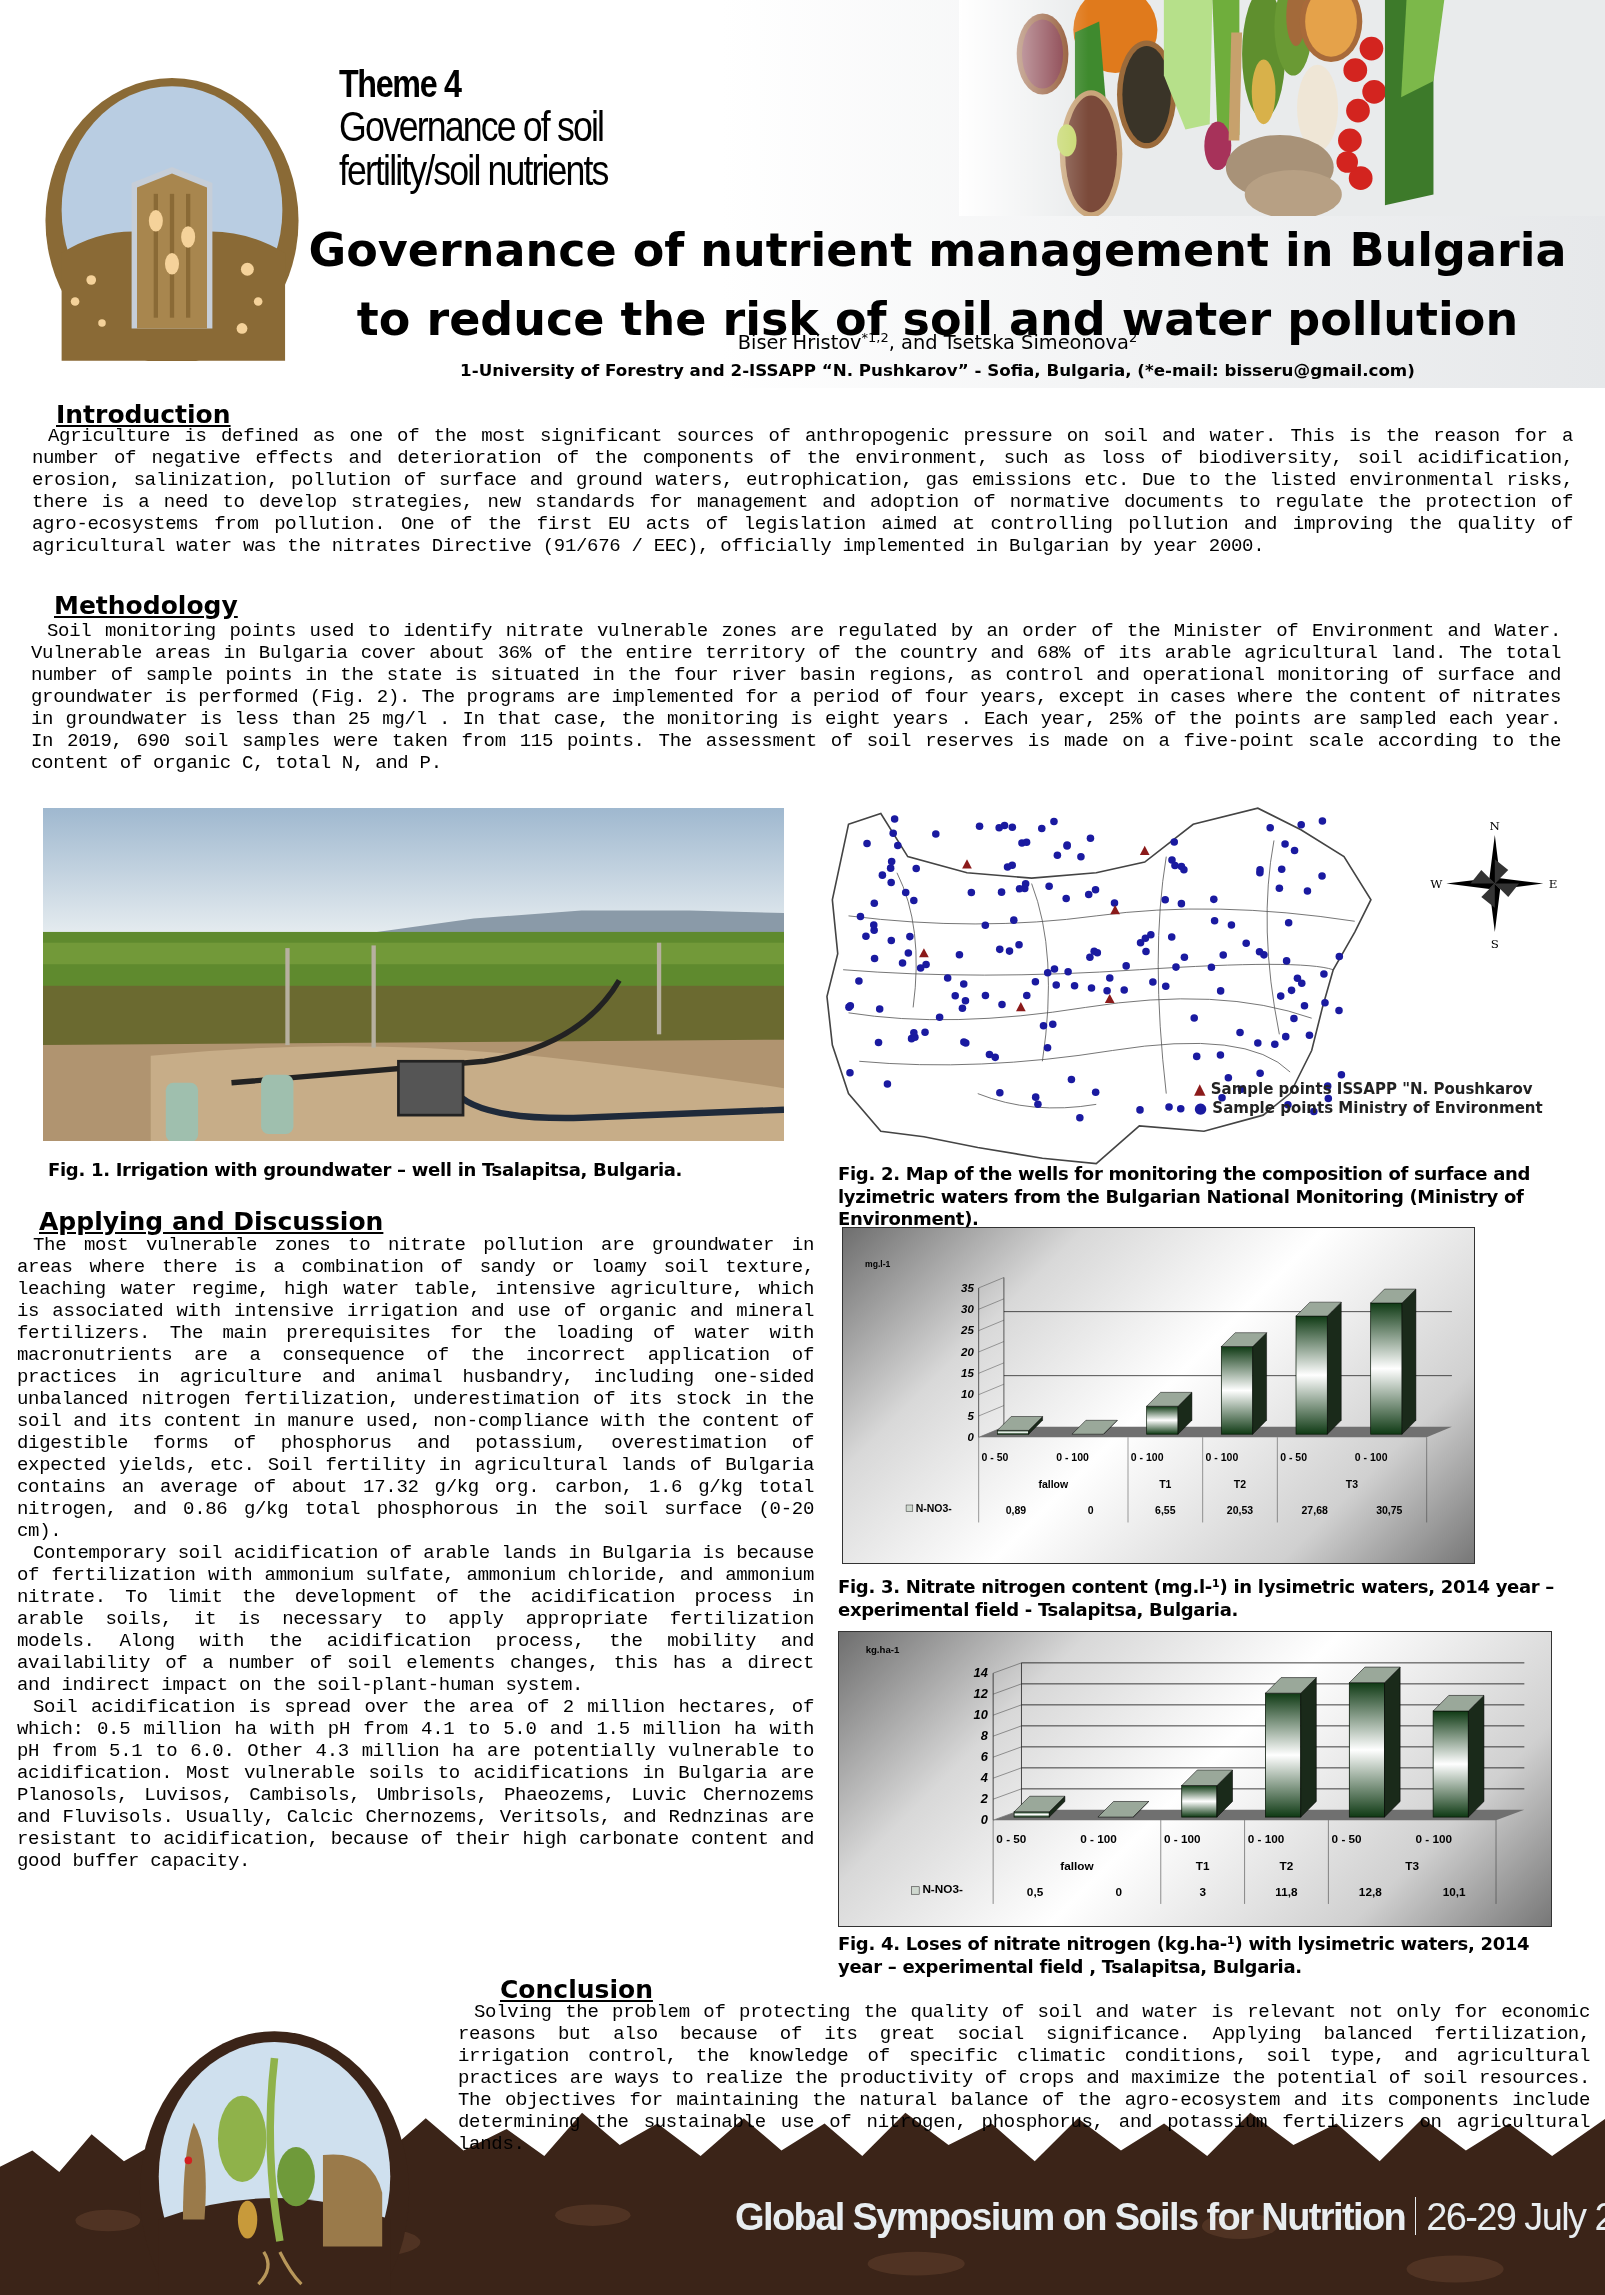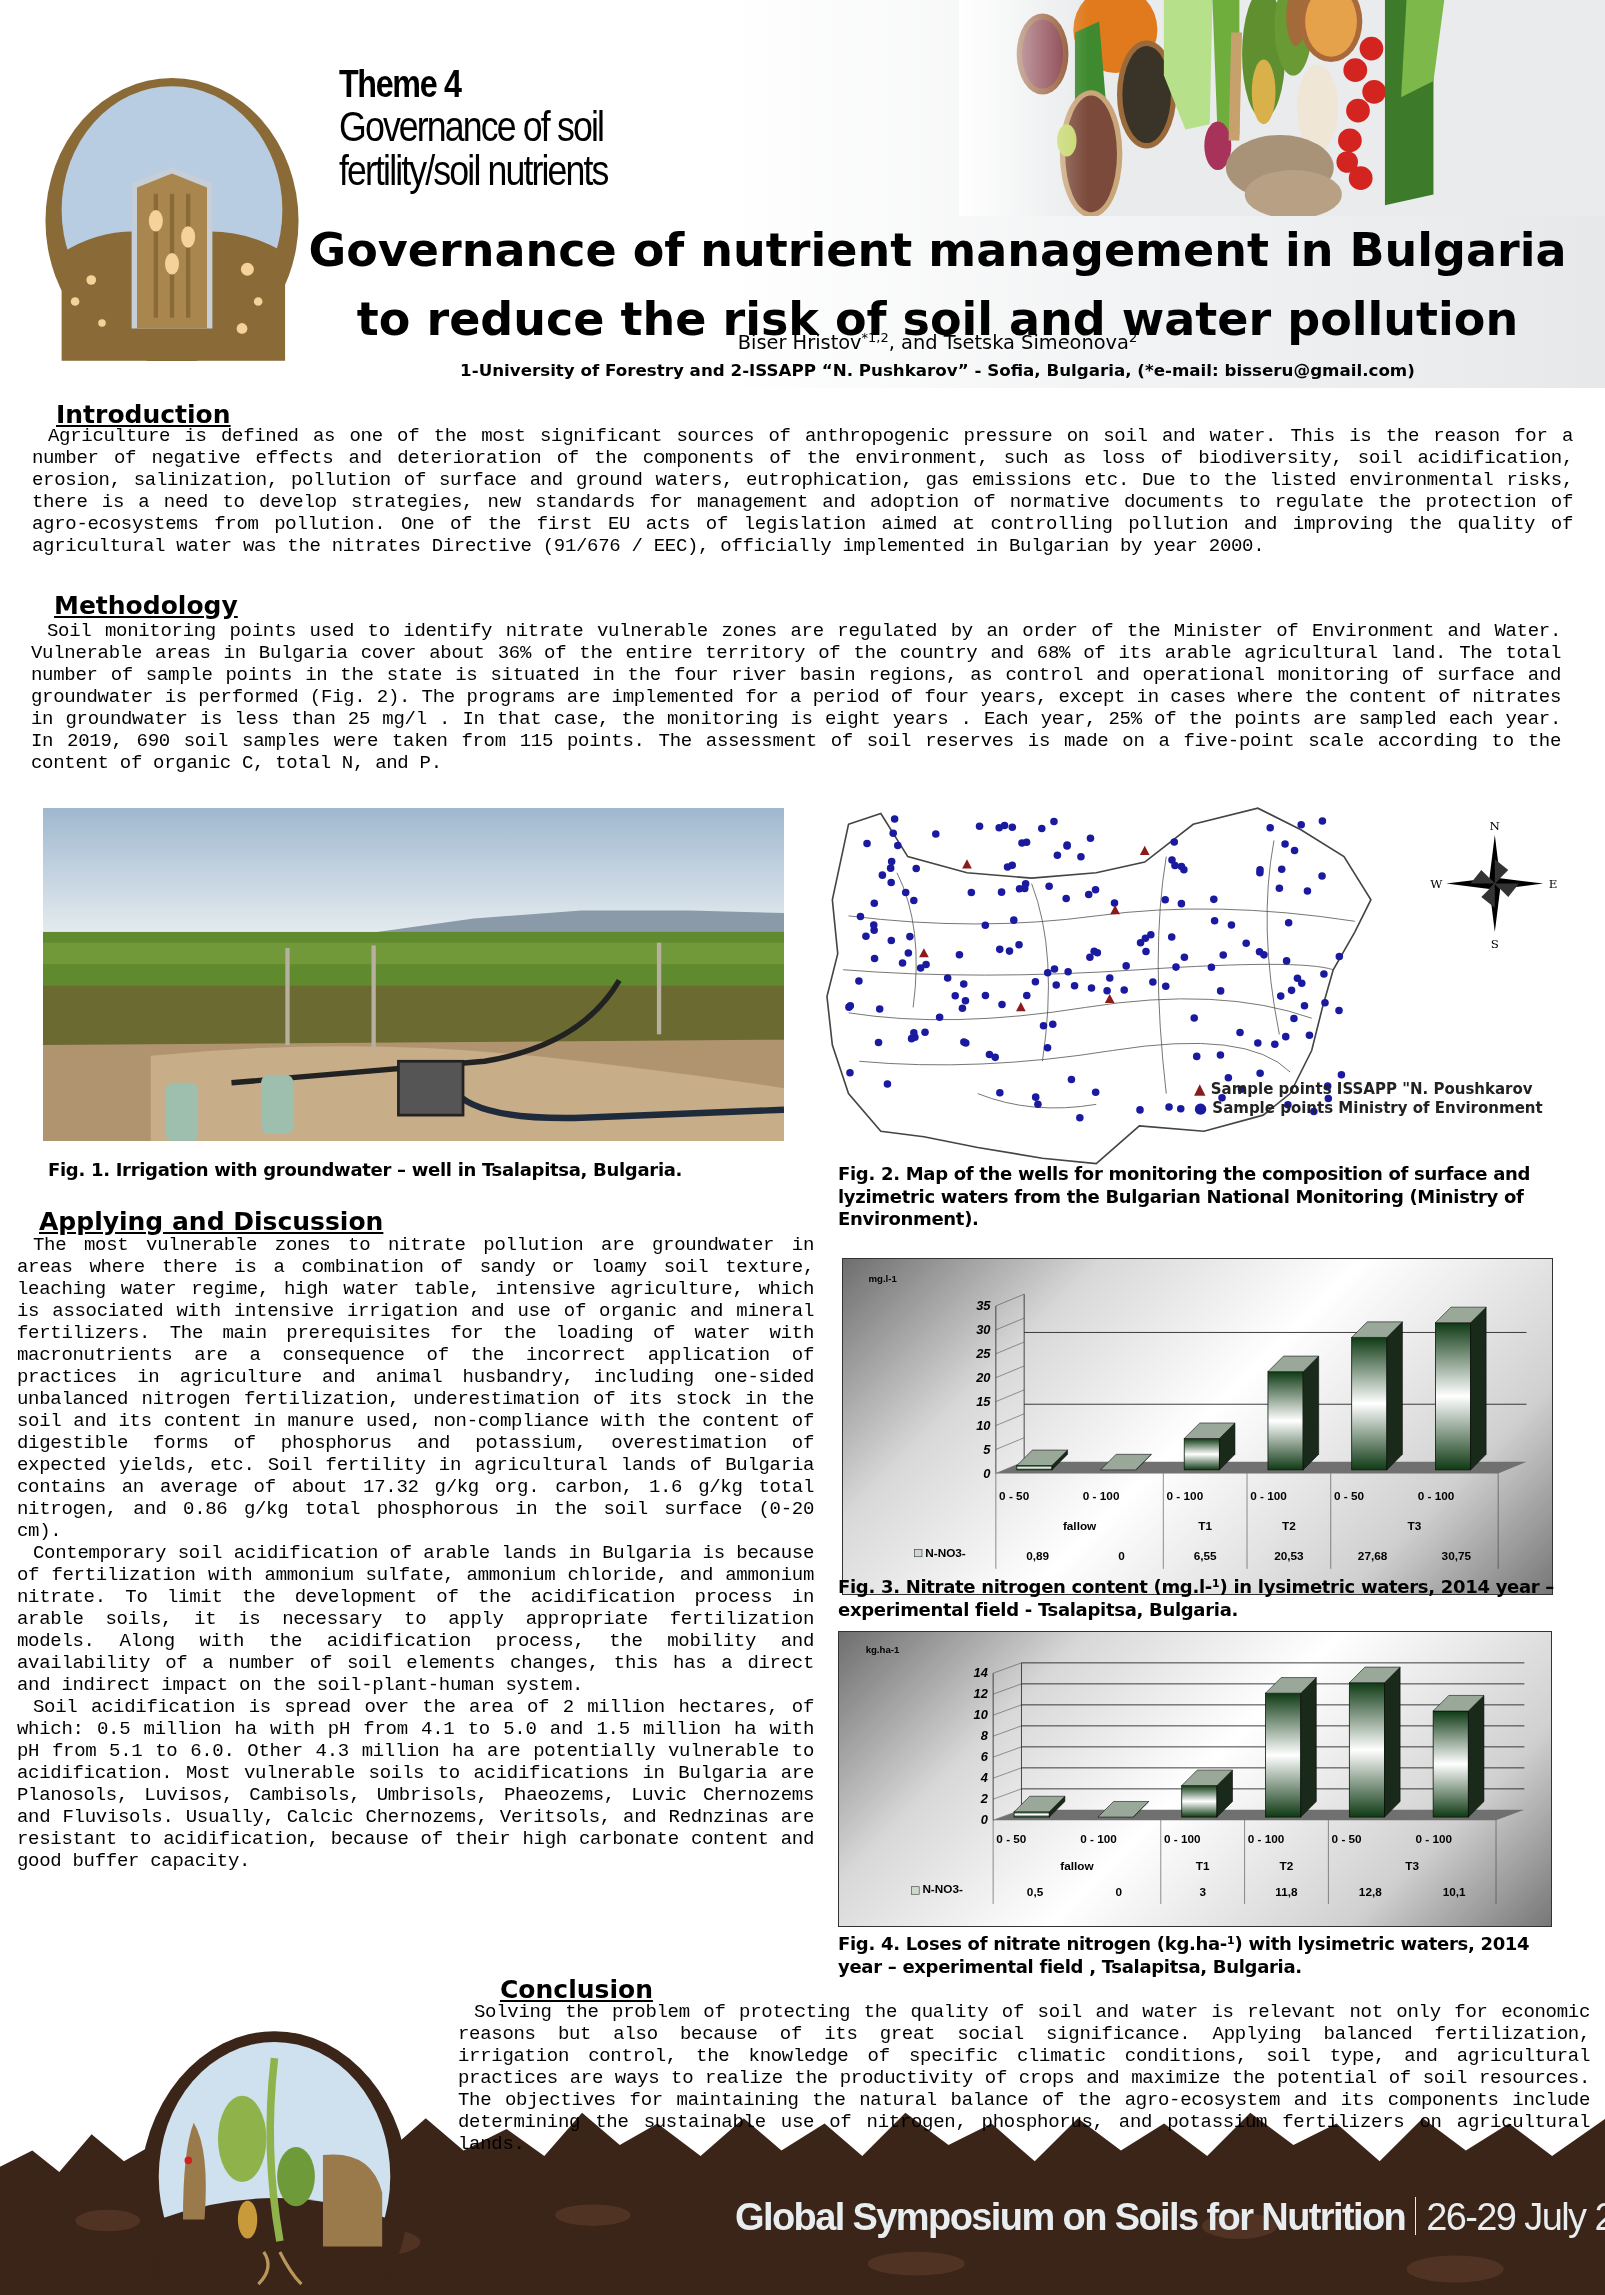--- a/index.html
+++ b/index.html
@@ -413,21 +413,21 @@
 </div>
 <div class="caption" style="left:838px; top:1163px; width:711px;">Fig. 2. Map of the wells for monitoring the composition of surface and lyzimetric waters  from the Bulgarian National Monitoring (Ministry of Environment).</div>
 
 <div class="section-h" style="left:39px; top:1207px;">Applying and Discussion</div>
 <div class="para" style="left:17px; top:1234px; width:797px;">
   <p>The most vulnerable zones to nitrate pollution are groundwater in areas where there is a combination of sandy or loamy soil texture, leaching water regime, high water table, intensive agriculture, which is associated with intensive irrigation and use of organic and mineral fertilizers. The main prerequisites for the loading of water with macronutrients are a consequence of the incorrect application of practices in agriculture and animal husbandry, including one-sided unbalanced nitrogen fertilization, underestimation of its stock in the soil and its content in manure used, non-compliance with the content of digestible forms of phosphorus and potassium, overestimation of expected yields, etc. Soil fertility in agricultural lands of Bulgaria contains an average of about 17.32 g/kg org. carbon, 1.6 g/kg total nitrogen, and 0.86 g/kg total phosphorous in the soil surface (0-20 cm).</p>
   <p>Contemporary soil acidification of arable lands in Bulgaria is because of fertilization with ammonium sulfate, ammonium chloride, and ammonium nitrate. To limit the development of the acidification process in arable soils, it is necessary to apply appropriate fertilization models. Along with the acidification process, the mobility and availability of a number of soil elements changes, this has a direct and indirect impact on the soil-plant-human system.</p>
   <p>Soil acidification is spread over the area of 2 million hectares, of which: 0.5 million ha with pH from 4.1 to 5.0 and 1.5 million ha with pH from 5.1 to 6.0. Other 4.3 million ha are potentially vulnerable to acidification.  Most vulnerable soils to acidifications in Bulgaria are Planosols, Luvisos, Cambisols, Umbrisols, Phaeozems, Luvic Chernozems and Fluvisols. Usually, Calcic Chernozems, Veritsols, and Rednzinas are resistant to acidification, because of their high carbonate content and good buffer capacity.</p>
 </div>
 
-<div class="chart-box" style="left:842px; top:1258px; width:711px; height:337px;">
+<div class="chart-box" style="left:842px; top:1227px; width:633px; height:337px;">
   <svg id="chart3" viewBox="0 0 1320 625">
       <defs>
         <linearGradient id="chart3-barg" x1="0" x2="0" y1="0" y2="1">
     <stop offset="0" stop-color="#0f3a14"></stop>
     <stop offset="0.5" stop-color="#ffffff"></stop>
     <stop offset="1" stop-color="#0f3a14"></stop>
         </linearGradient>
       </defs>
       <text x="46.2" y="43.75000000000001" font-size="18" font-weight="bold" font-family="Liberation Sans, sans-serif">mg.l-1</text>
       <line x1="336.6" y1="378.125" x2="336.6" y2="65.62500000000001" stroke="#222" stroke-width="1.5"></line>

